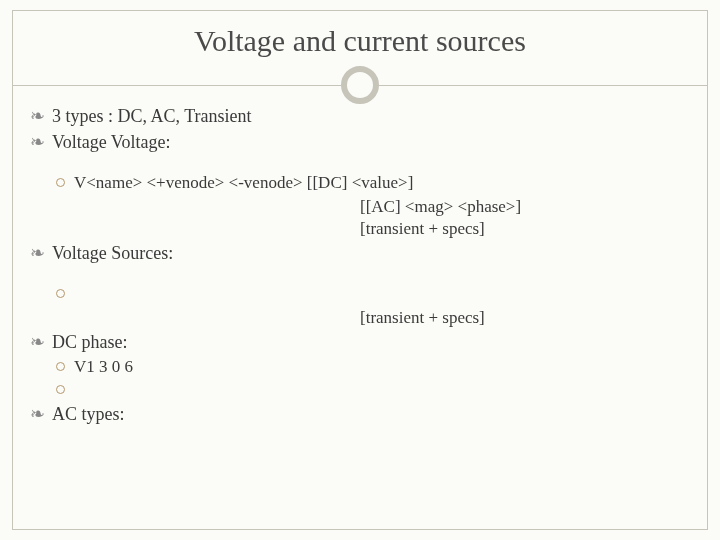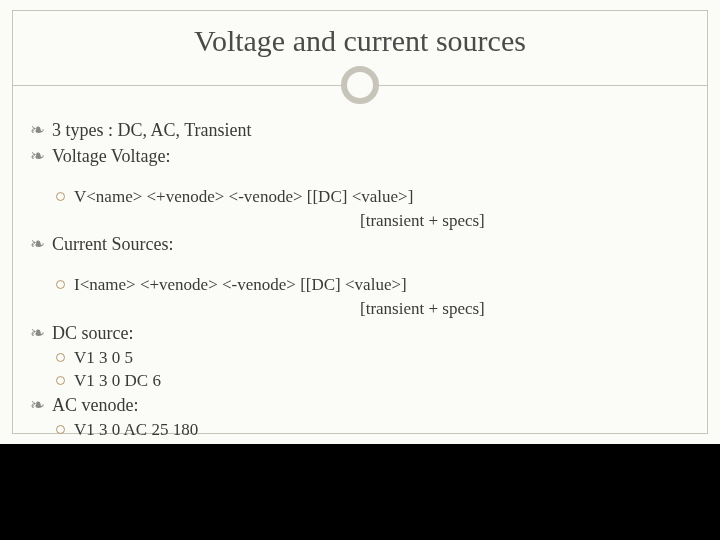--- a/index.html
+++ b/index.html
@@ -9,21 +9,21 @@
     height: 540px;
     background: #000;
     font-family: Georgia, 'Times New Roman', serif;
     color: #3a3a3a;
     overflow: hidden;
   }
   .slide {
     position: relative;
     box-sizing: border-box;
     width: 720px;
-    height: 444px;
+    height: 540px;
     background: #fbfbf7;
   }
   .inner-frame {
     position: absolute;
     top: 10px;
     left: 12px;
     right: 12px;
     bottom: 10px;
     border: 1px solid #c7c5b9;
     box-sizing: border-box;
@@ -53,21 +53,21 @@
     transform: translateX(-50%);
     width: 38px;
     height: 38px;
     border: 6px solid #c7c5b9;
     border-radius: 50%;
     background: #fbfbf7;
     box-sizing: border-box;
   }
   .content {
     position: absolute;
-    top: 118px;
+    top: 104px;
     left: 30px;
     right: 30px;
     font-size: 18px;
     line-height: 1.35;
     color: #3a3a3a;
   }
   .l1 { margin: 0 0 2px 0; }
   .l2 { margin: 17px 0 1px 26px; font-size: 17px; }
   .l2b { margin: 0 0 0 26px; font-size: 17px; }
   .cont { margin: 0 0 0 330px; font-size: 17px; }
@@ -110,42 +110,40 @@
       <span class="hand-bullet">❧</span><span>3 types :  DC, AC, Transient</span>
     </div>
 
     <div class="l1">
       <span class="hand-bullet">❧</span><span>Voltage Voltage:</span>
     </div>
 
     <div class="l2">
       <span class="circ-bullet"></span><span>V&lt;name&gt;   &lt;+venode&gt;     &lt;-venode&gt;   [[DC] &lt;value&gt;]</span>
     </div>
+    <div class="cont">[[AC] &lt;mag&gt; &lt;phase&gt;]</div>
     <div class="cont">[transient + specs]</div>
 
     <div class="l1">
-      <span class="hand-bullet">❧</span><span>Current Sources:</span>
+      <span class="hand-bullet">❧</span><span>Voltage Sources:</span>
     </div>
 
     <div class="l2">
-      <span class="circ-bullet"></span><span>I&lt;name&gt;   &lt;+venode&gt;    &lt;-venode&gt;  [[DC] &lt;value&gt;]</span>
+      <span class="circ-bullet"></span>
     </div>
     <div class="cont">[transient + specs]</div>
 
     <div class="l1">
-      <span class="hand-bullet">❧</span><span>DC source:</span>
+      <span class="hand-bullet">❧</span><span>DC phase:</span>
     </div>
     <div class="l2b">
-      <span class="circ-bullet"></span><span>V1  3 0   5</span>
+      <span class="circ-bullet"></span><span>V1  3 0   6</span>
     </div>
     <div class="l2b">
-      <span class="circ-bullet"></span><span>V1  3 0  DC   6</span>
+      <span class="circ-bullet"></span>
     </div>
 
     <div class="l1">
-      <span class="hand-bullet">❧</span><span>AC venode:</span>
-    </div>
-    <div class="l2b">
-      <span class="circ-bullet"></span><span>V1  3 0   AC   25   180</span>
+      <span class="hand-bullet">❧</span><span>AC types:</span>
     </div>
 
   </div>
 </div>
 
 </body></html>

